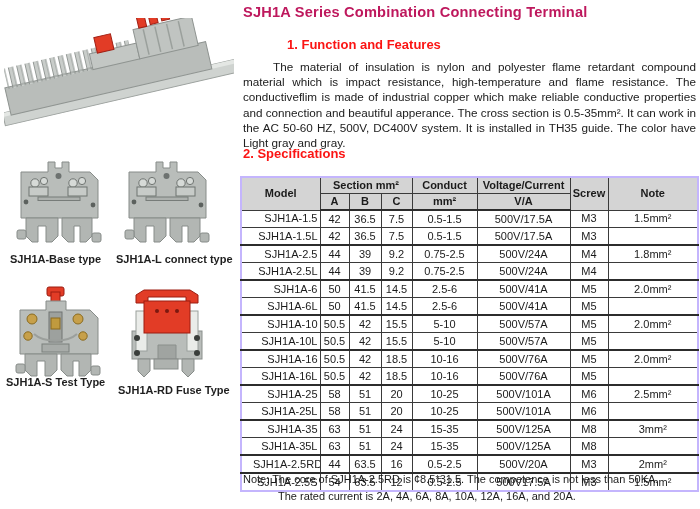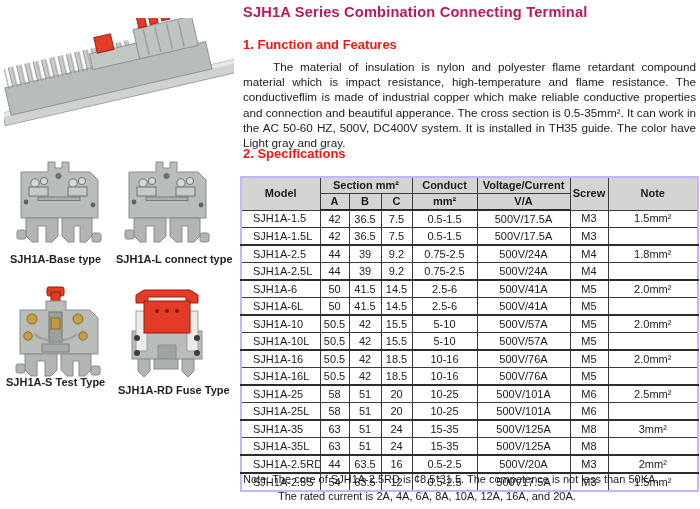--- a/index.html
+++ b/index.html
@@ -3,34 +3,34 @@
 <meta charset="utf-8">
 <style>
   html,body{margin:0;padding:0;background:#fff;}
   #page{position:relative;width:700px;height:509px;background:#fff;overflow:hidden;
         font-family:"Liberation Sans","DejaVu Sans",sans-serif;color:#1c1c1c;}
 
   
   .doc-title{position:absolute;left:243px;top:4px;width:455px;font-size:14.6px;
              font-weight:600;letter-spacing:.2px;color:#be185d;}
   .red-heading{position:absolute;left:243px;font-size:13px;font-weight:700;color:var(--accent,#fb1413);}
-  #h-features{top:37px;}
+  #h-features{top:37px;margin-left:44px;}
   #h-specs{top:146px;}
   .features-body{position:absolute;left:243px;top:59px;width:453px;font-size:11.7px;
                  line-height:15.2px;text-align:justify;text-indent:30px;color:#202020;}
 
   
   table.spec{position:absolute;left:240px;top:176px;width:457px;border-collapse:collapse;
              table-layout:fixed;font-size:11px;color:#1b1b1b;}
   table.spec th,table.spec td{border:1px solid #3a3a3a;padding:0 2px;text-align:center;
              height:16px;line-height:13px;overflow:hidden;white-space:nowrap;}
   table.spec th{background:var(--th-bg,#d4d4d4);font-weight:700;height:15px;}
   table.spec{border:2px solid #c4b5fd;}
   table.spec thead tr:last-child th{border-bottom:2px solid #2c2c2c;}
-  table.spec td.model{text-align:left;padding-left:11px;}
+  table.spec td.model{text-align:right;padding-left:11px;}
   table.spec tr.grp td{border-bottom-width:2px;border-bottom-color:#2c2c2c;}
 
   
   .note-block{position:absolute;left:243px;top:471px;width:455px;font-size:11px;
               line-height:16.5px;color:#1b1b1b;}
   .note-line2{padding-left:35px;}
 
   
   .img-box{position:absolute;}
   .img-caption{position:absolute;font-size:11px;font-weight:600;color:#1f1f1f;

